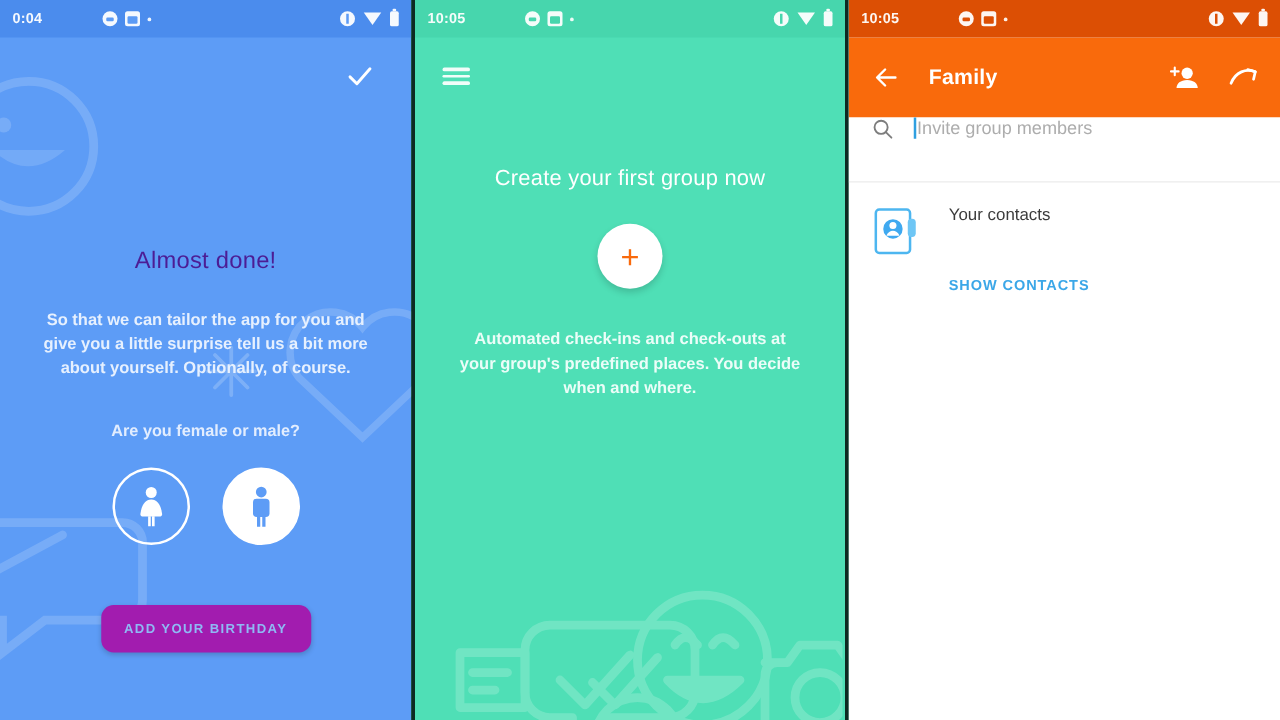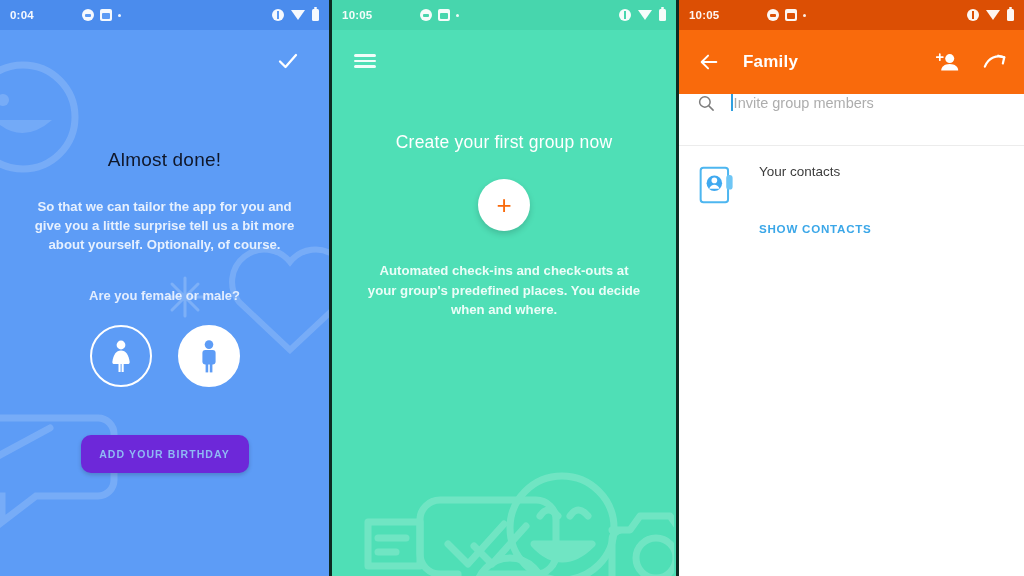--- a/index.html
+++ b/index.html
@@ -38,28 +38,28 @@
   .ic-wifi{width:0;height:0;border-left:7px solid transparent;border-right:7px solid transparent;border-top:10px solid #fff;opacity:.95;}
   .ic-batt{width:7px;height:12px;background:#fff;border-radius:1.5px;opacity:.95;position:relative;}
   .ic-batt:before{content:"";position:absolute;top:-2px;left:2px;width:3px;height:2px;background:#fff;border-radius:1px;}
 
   
   .p1-wrap{position:relative;height:546px;z-index:4;}
   .p1-top{height:62px;display:flex;align-items:center;justify-content:flex-end;padding-right:24px;box-sizing:border-box;}
   .check-btn{width:34px;height:34px;display:flex;align-items:center;justify-content:center;cursor:pointer;}
   .check-btn svg{display:block;}
   .p1-body{text-align:center;padding:0 26px;box-sizing:border-box;}
-  .h-almost{margin-top:57px;font-size:19px;color:#0f172a;font-weight:400;letter-spacing:.2px;}
+  .h-almost{margin-top:106px;font-size:19px;color:#4c1d95;font-weight:400;letter-spacing:.2px;}
   .p-tailor{margin-top:26px;font-size:13.2px;line-height:19px;color:#ecf4ff;font-weight:bold;opacity:.96;padding:0 6px;}
   .q-gender{margin-top:34px;font-size:13px;color:#eaf2ff;font-weight:bold;opacity:.95;}
   .genders{margin-top:22px;display:flex;justify-content:center;gap:26px;}
   .g-opt{width:62px;height:62px;border-radius:50%;display:flex;align-items:center;justify-content:center;cursor:pointer;box-sizing:border-box;}
   .g-female{border:2.5px solid #ffffff;background:transparent;}
   .g-male{background:#ffffff;border:2.5px solid #ffffff;}
-  .btn-birthday{margin:48px auto 0;width:168px;height:38px;background:#6d28d9;border-radius:10px;display:flex;align-items:center;justify-content:center;
+  .btn-birthday{margin:48px auto 0;width:168px;height:38px;background:#a21caf;border-radius:10px;display:flex;align-items:center;justify-content:center;
      box-shadow:0 2px 4px rgba(0,0,0,.18);cursor:pointer;}
   .btn-birthday span{font-size:10.5px;letter-spacing:1.1px;color:#8fb9f4;font-weight:bold;}
 
   
   .wm{position:absolute;opacity:.16;pointer-events:none;z-index:1;}
   .wm svg{display:block;}
 
   
   .p2-wrap{position:relative;height:546px;z-index:4;}
   .p2-top{height:62px;display:flex;align-items:center;padding-left:22px;box-sizing:border-box;}

